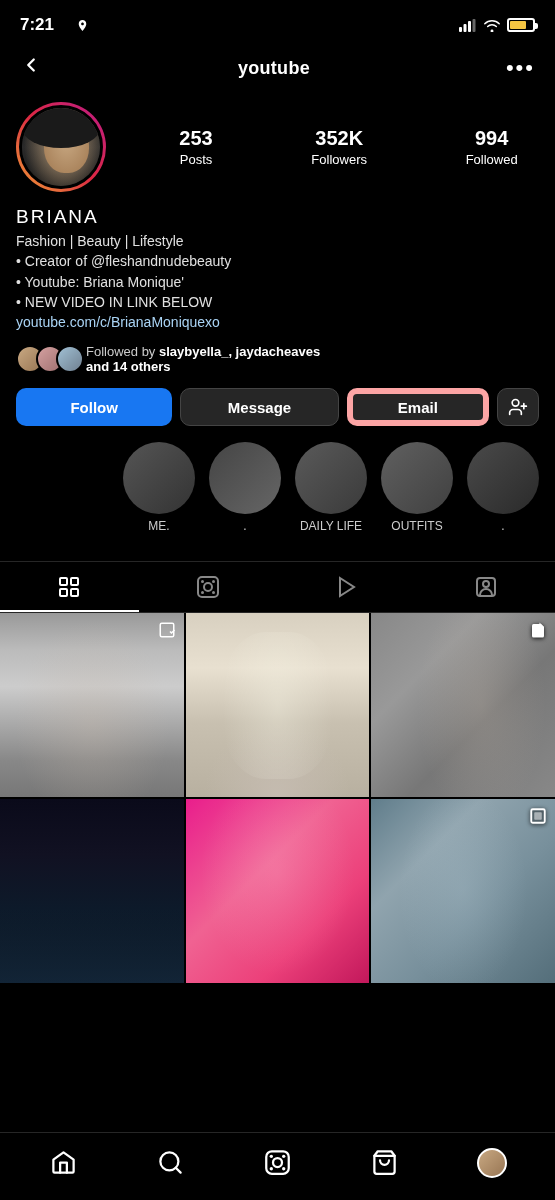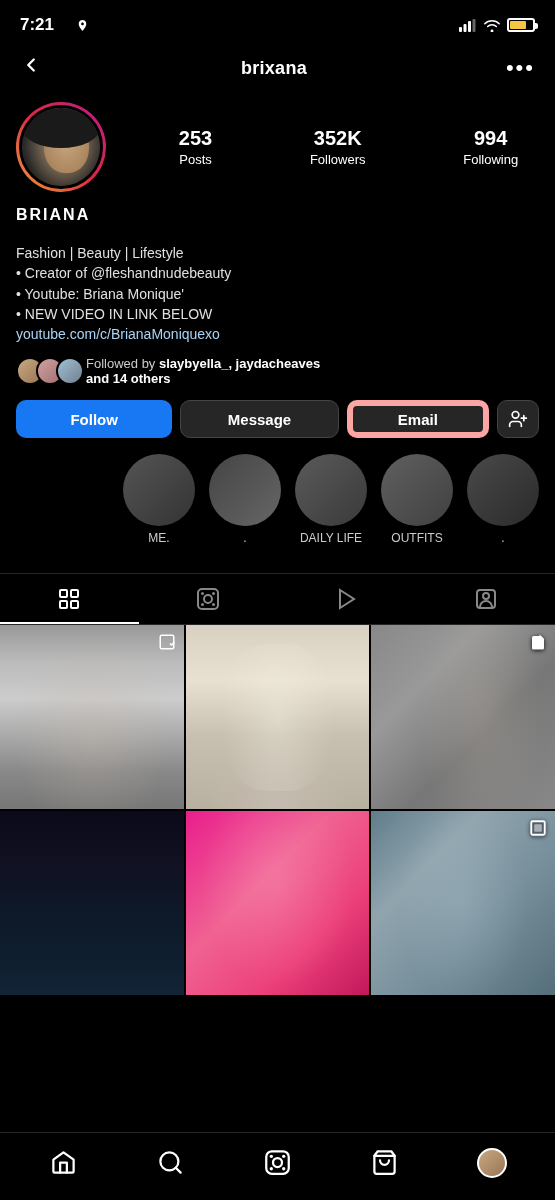--- a/index.html
+++ b/index.html
@@ -159,24 +159,24 @@
     .stat-label {
       font-size: 13px;
       color: #ffffff;
     }
 
     
     .bio-section {
       margin-bottom: 10px;
     }
     .bio-name {
-      font-size: 16px;
-      font-weight: 700;
+      font-size: 19px;
+      font-weight: 400;
       letter-spacing: 2px;
-      margin-bottom: 19px;
+      margin-bottom: 3px;
     }
     .bio-text {
       font-size: 14px;
       line-height: 1.45;
       color: #e0e0e0;
     }
     .bio-link {
       color: #aad4f5;
       font-size: 14px;
     }
@@ -419,21 +419,21 @@
     </div>
   </div>
 </div>
 
 <div class="nav-bar">
   <span class="back-arrow">
     <svg width="22" height="22" viewBox="0 0 24 24" fill="none" stroke="white" stroke-width="2.5" stroke-linecap="round" stroke-linejoin="round">
       <path d="M15 18l-6-6 6-6"></path>
     </svg>
   </span>
-  <span class="nav-username">brixana</span>
+  <span class="nav-username">youtube</span>
   <span class="nav-dots">•••</span>
 </div>
 
 <div class="profile-section">
 
   <div class="profile-top">
 
     <div class="avatar-wrapper">
       <div class="avatar-inner">
         <div class="avatar-photo">
@@ -446,21 +446,21 @@
       <div class="stat-item">
         <span class="stat-number">253</span>
         <span class="stat-label">Posts</span>
       </div>
       <div class="stat-item">
         <span class="stat-number">352K</span>
         <span class="stat-label">Followers</span>
       </div>
       <div class="stat-item">
         <span class="stat-number">994</span>
-        <span class="stat-label">Following</span>
+        <span class="stat-label">Followed</span>
       </div>
     </div>
   </div>
 
   <div class="bio-section">
     <div class="bio-name">BRIANA</div>
     <div class="bio-text">
       <span>Fashion | Beauty | Lifestyle</span><br>
       <span>• Creator of @fleshandnudebeauty</span><br>
       <span>• Youtube: Briana Monique'</span><br>

